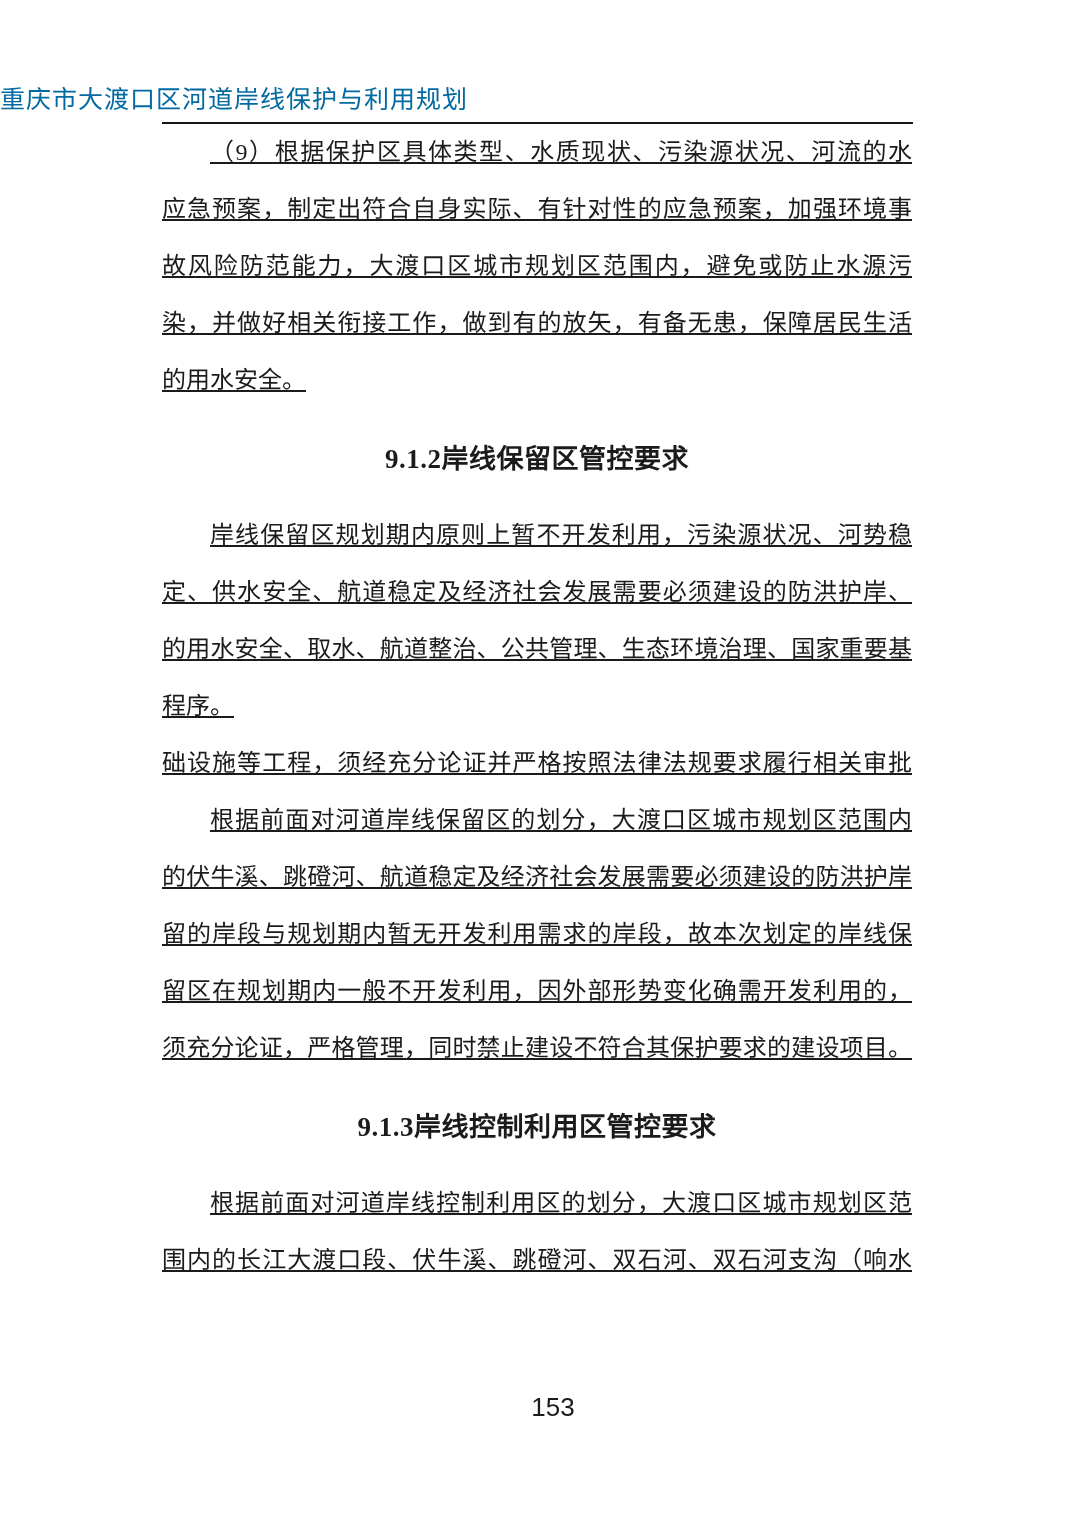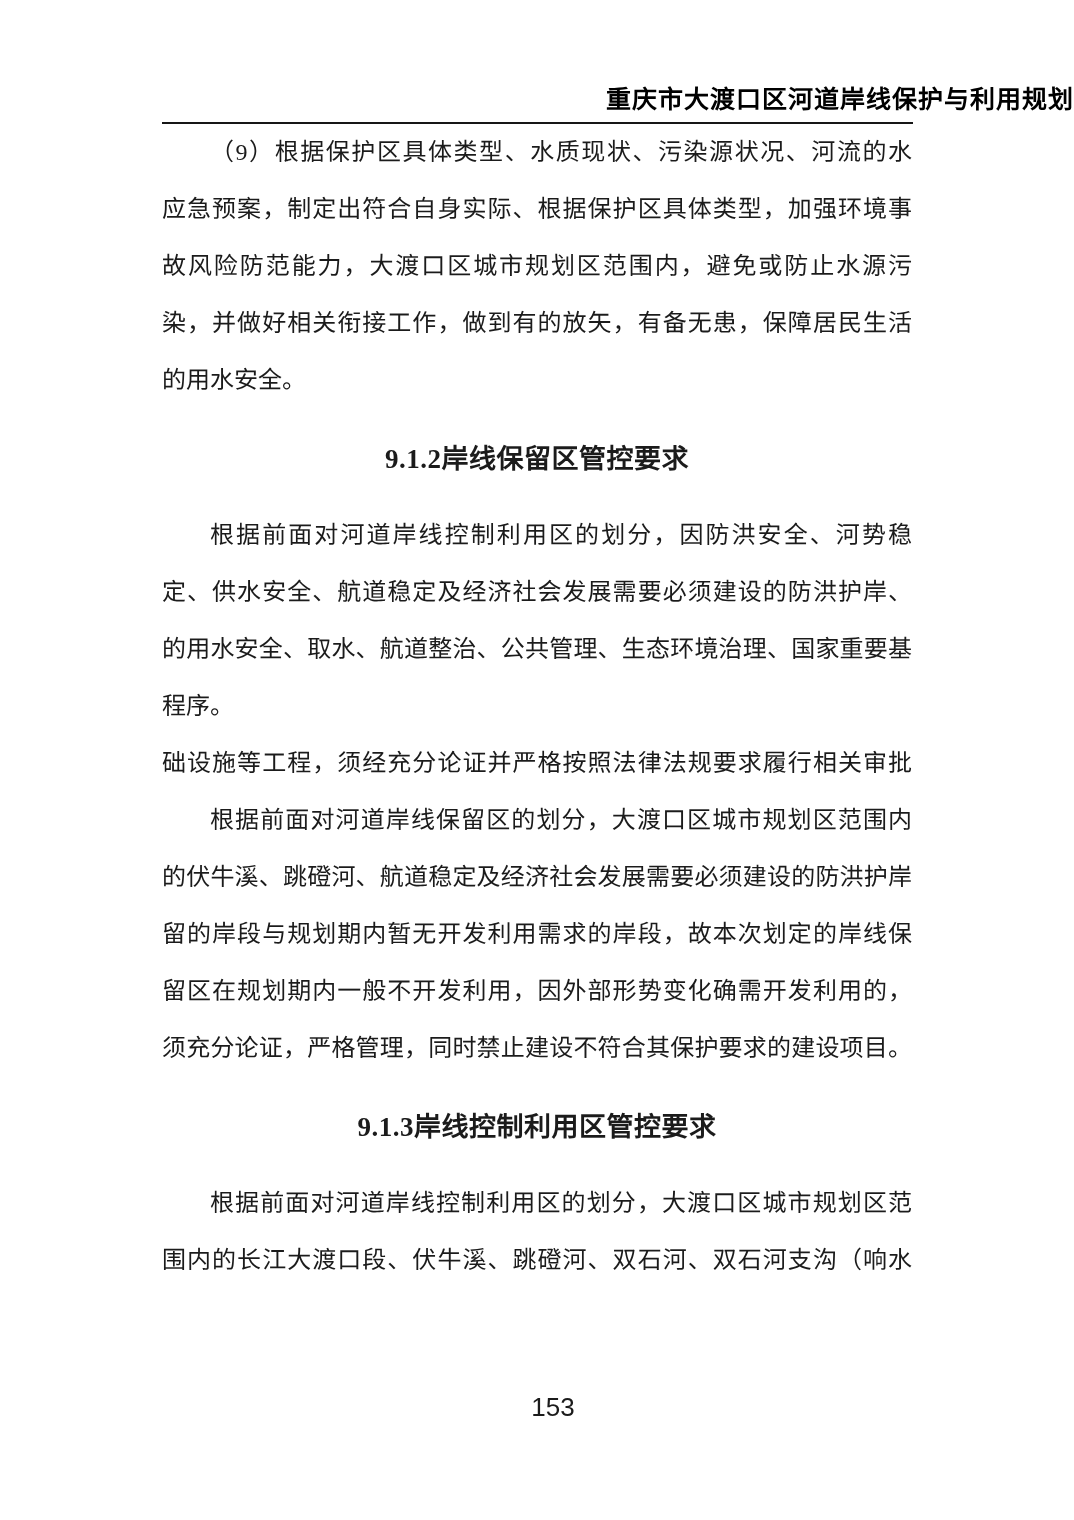--- a/index.html
+++ b/index.html
@@ -12,26 +12,25 @@
     width: 1074px;
     height: 1520px;
     background: #ffffff;
     color: #1b1b1b;
     font-family: "Liberation Serif", "DejaVu Serif", serif;
     overflow: hidden;
   }
   
   .doc-header {
     padding-top: 86px;
-    text-align: right;
+    text-align: left;
     font-size: 25px;
     line-height: 28px;
     letter-spacing: 1px;
-    color: #000000;
-    font-weight: bold;
+    color: #0369a1;
   }
   .header-rule {
     margin: 8px 0 0 162px;
     width: 751px;
     height: 0;
     border-top: 2px solid #161616;
   }
   
   .doc-body {
     margin-left: 162px;
@@ -40,20 +39,21 @@
     color: #1b1b1b;
   }
   .line {
     height: 57px;
     line-height: 57px;
     text-align: justify;
     text-align-last: justify;
     text-justify: inter-character;
     white-space: nowrap;
     overflow: visible;
+    text-decoration: underline;
   }
   .line.para-end {
     text-align-last: left;
   }
   .line.indent {
     text-indent: 48px;
   }
   .heading {
     font-weight: bold;
     font-size: 27px;
@@ -79,26 +79,26 @@
 <body>
 
 <div class="page">
 
   <div class="doc-header">重庆市大渡口区河道岸线保护与利用规划</div>
 
   <div class="header-rule"></div>
 
   <div class="doc-body">
       <div class="line indent">（9）根据保护区具体类型、水质现状、污染源状况、河流的水</div>
-      <div class="line">应急预案，制定出符合自身实际、根据保护区具体类型，加强环境事</div>
+      <div class="line">应急预案，制定出符合自身实际、有针对性的应急预案，加强环境事</div>
       <div class="line">故风险防范能力，大渡口区城市规划区范围内，避免或防止水源污</div>
       <div class="line">染，并做好相关衔接工作，做到有的放矢，有备无患，保障居民生活</div>
       <div class="line para-end">的用水安全。</div>
       <div class="heading">9.1.2岸线保留区管控要求</div>
-      <div class="line indent">根据前面对河道岸线控制利用区的划分，因防洪安全、河势稳</div>
+      <div class="line indent">岸线保留区规划期内原则上暂不开发利用，污染源状况、河势稳</div>
       <div class="line">定、供水安全、航道稳定及经济社会发展需要必须建设的防洪护岸、</div>
       <div class="line">的用水安全、取水、航道整治、公共管理、生态环境治理、国家重要基</div>
       <div class="line para-end">程序。</div>
       <div class="line">础设施等工程，须经充分论证并严格按照法律法规要求履行相关审批</div>
       <div class="line indent">根据前面对河道岸线保留区的划分，大渡口区城市规划区范围内</div>
       <div class="line">的伏牛溪、跳磴河、航道稳定及经济社会发展需要必须建设的防洪护岸</div>
       <div class="line">留的岸段与规划期内暂无开发利用需求的岸段，故本次划定的岸线保</div>
       <div class="line">留区在规划期内一般不开发利用，因外部形势变化确需开发利用的，</div>
       <div class="line">须充分论证，严格管理，同时禁止建设不符合其保护要求的建设项目。</div>
       <div class="heading">9.1.3岸线控制利用区管控要求</div>

